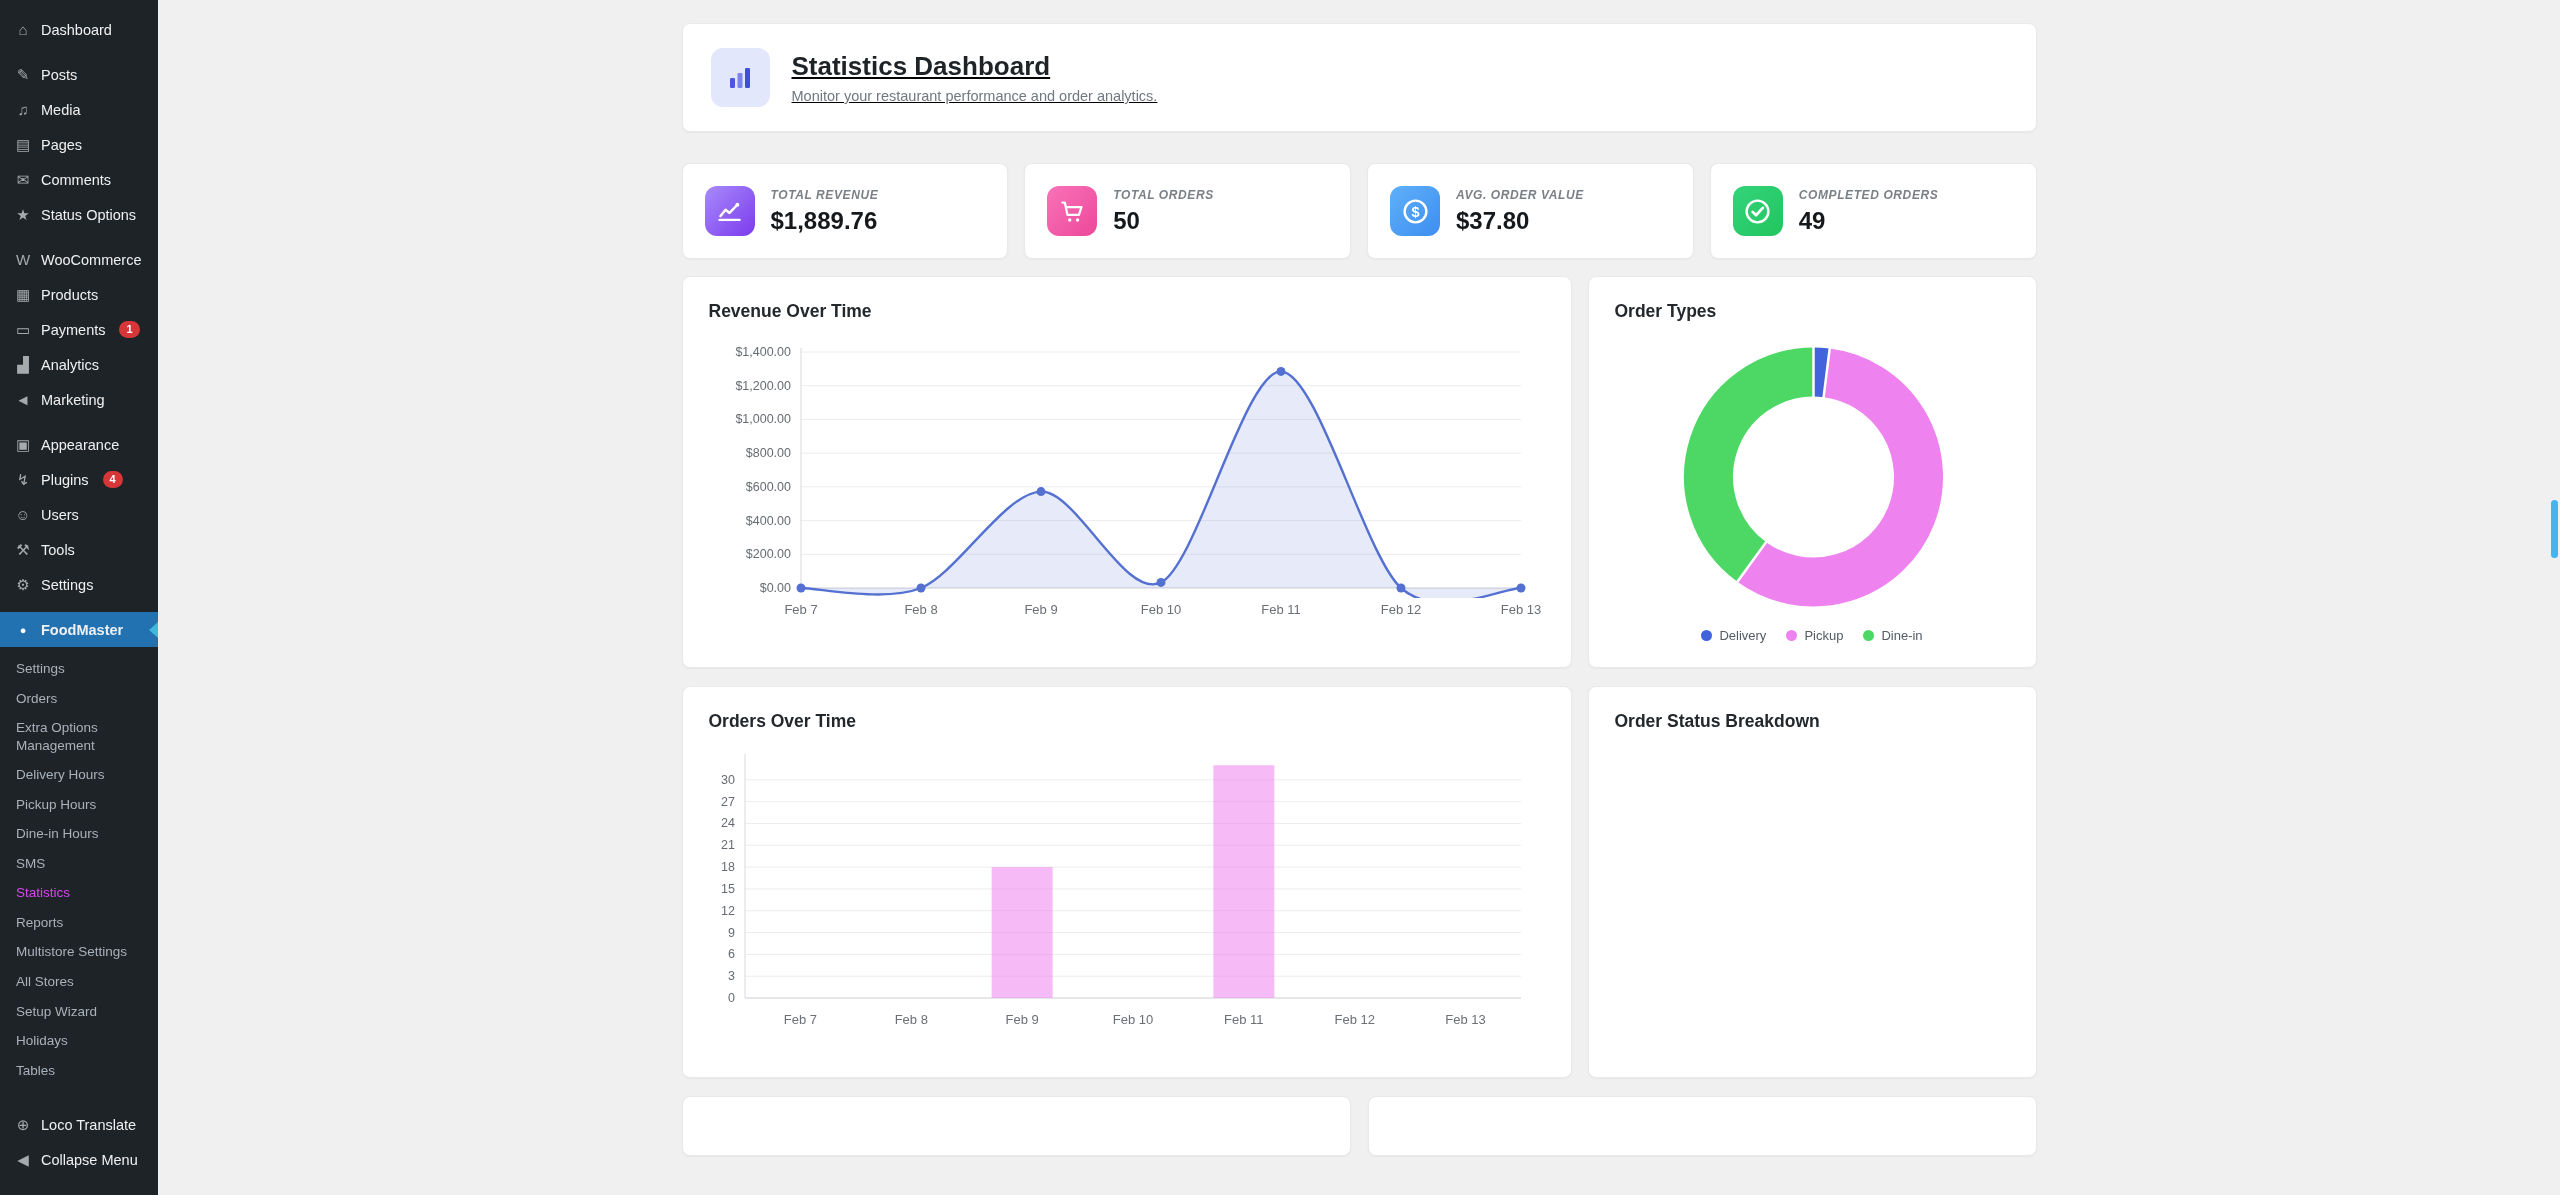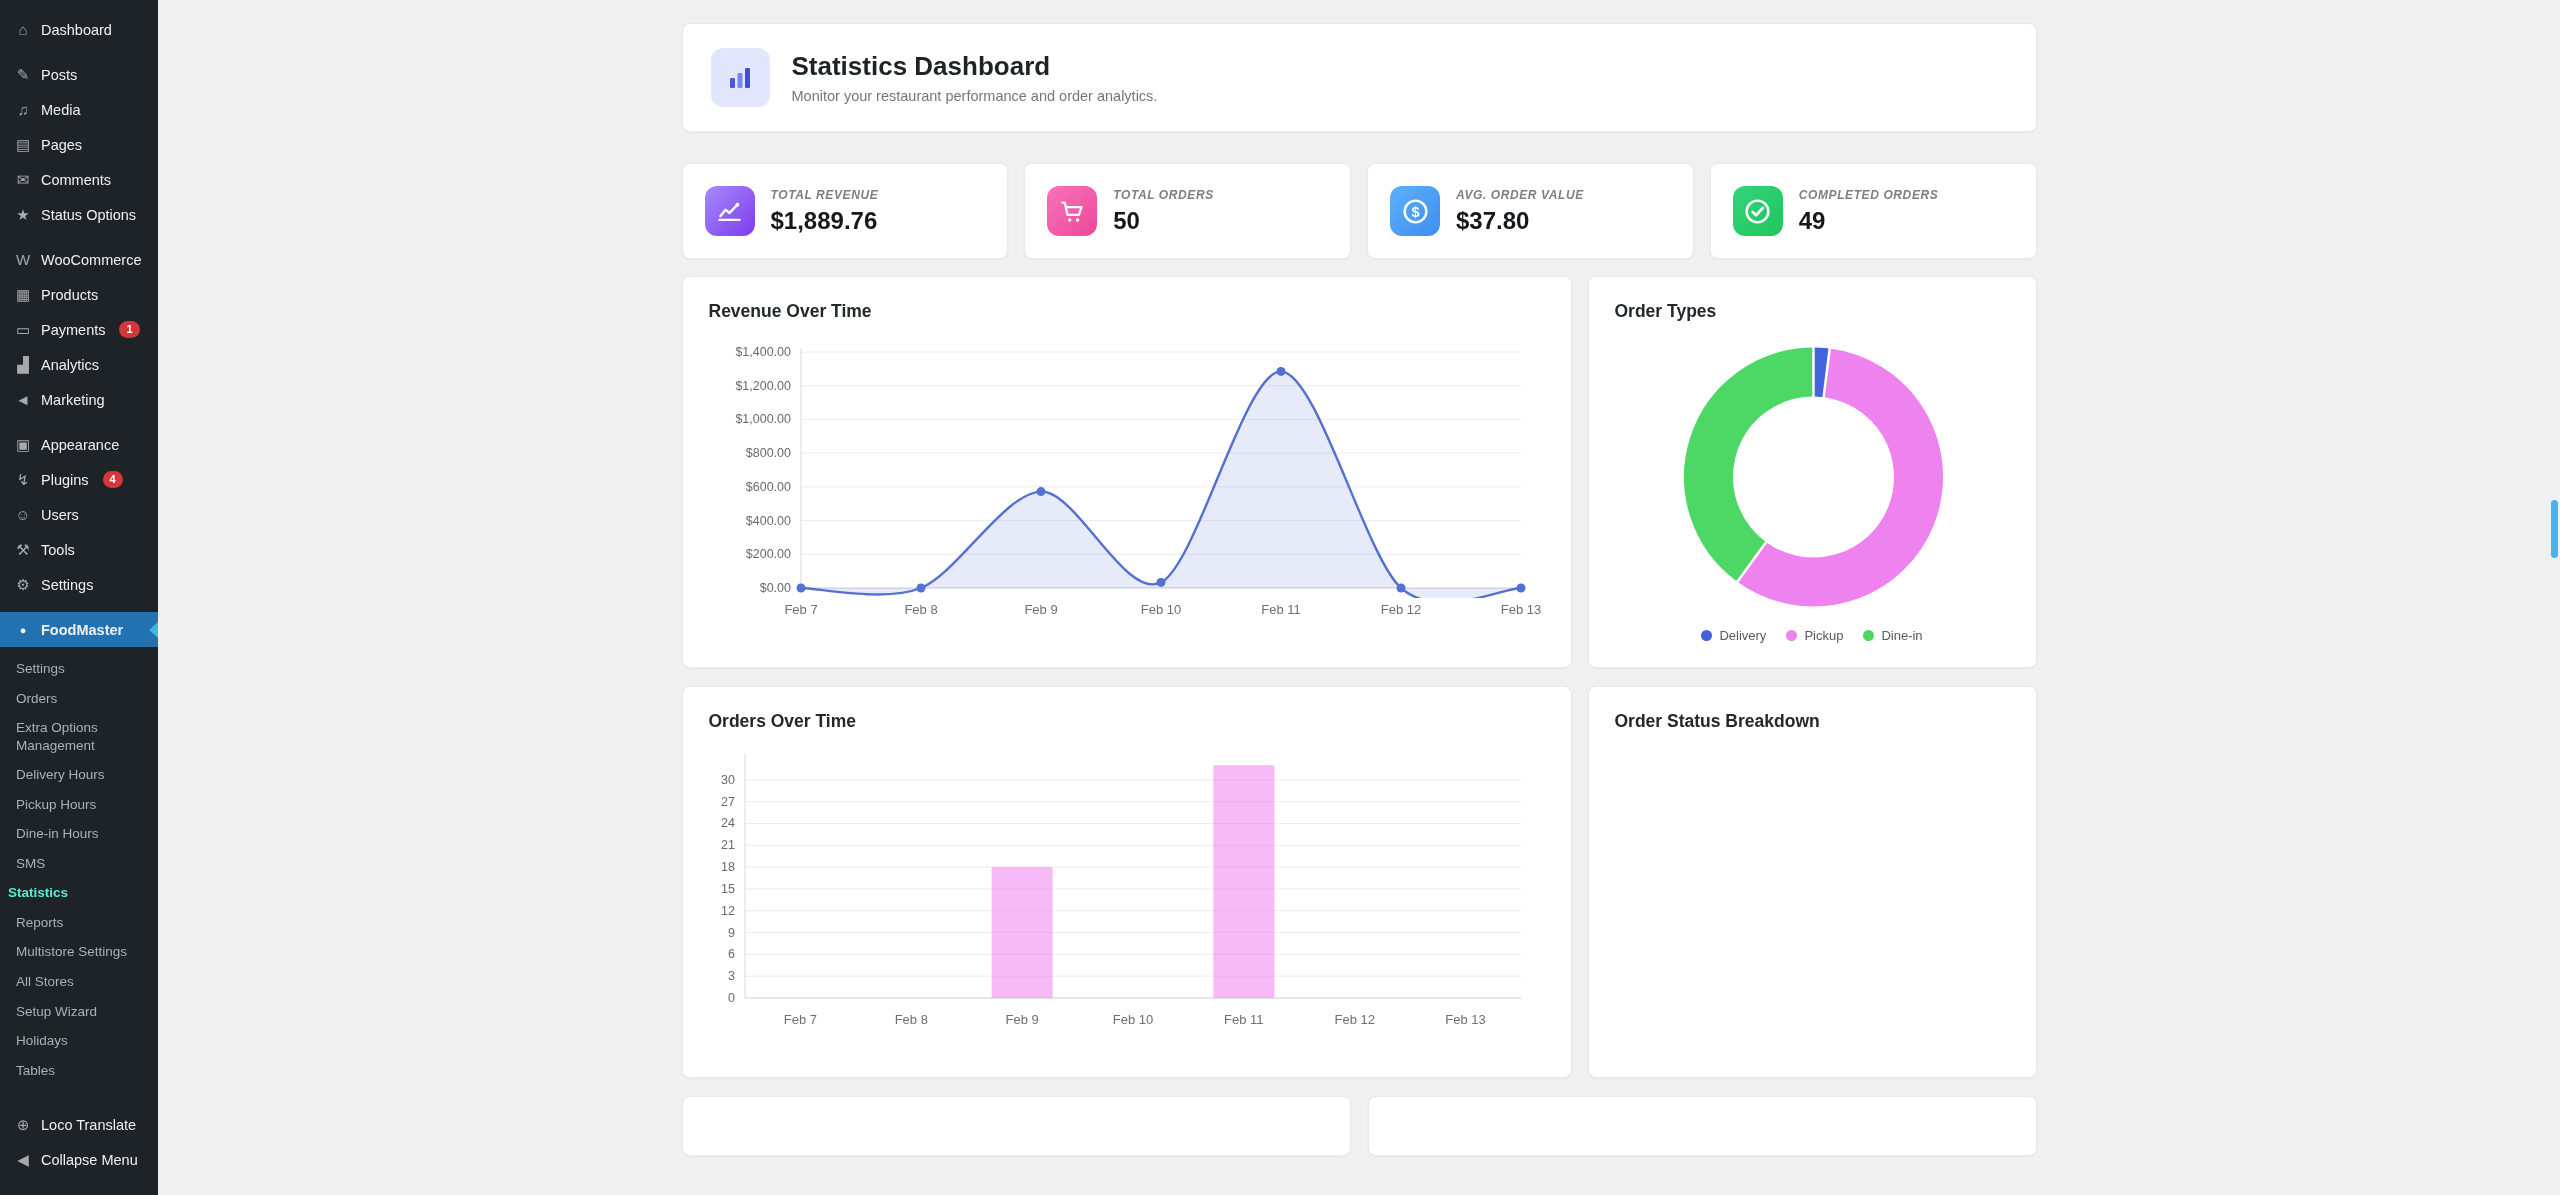--- a/index.html
+++ b/index.html
@@ -19,30 +19,30 @@
   .menu-item.active .menu-icon { color: #fff; }
   .menu-item.active .menu-label { font-weight: 600; }
   .item-foodmaster .menu-icon { color: #ff5045; font-size: 11px; }
   .badge { background: #d63638; color: #fff; border-radius: 10px; font-size: 11px;
     font-weight: 700; padding: 1px 7px; margin-left: 5px; line-height: 15px; }
   .active-arrow { position: absolute; right: 0; top: 50%; transform: translateY(-50%);
     width: 0; height: 0; border: 8px solid transparent; border-right: 9px solid #3fb8e0; }
   .submenu { padding: 7px 0 12px 0; }
   .submenu-item { padding: 6px 10px 6px 16px; font-size: 13.5px; line-height: 1.3;
     color: #a9b1b9; cursor: pointer; }
-  .submenu-item.current { color: #5eead4; font-weight: 700; padding-left: 8px; }
+  .submenu-item.current { color: #d946ef; font-weight: 400; }
 
   
   .main { flex: 1; height: 1195px; overflow: hidden; }
   .container { width: 1355px; margin: 0 auto; padding-top: 23px; }
   .card { background: #fff; border: 1px solid #e7e9ec; border-radius: 8px;
     box-shadow: 0 1px 2px rgba(16,24,40,.04); }
 
   .header-card { height: 109px; display: flex; align-items: center; gap: 22px;
-    padding: 0 28px; margin-bottom: 31px; }
+    padding: 0 28px; margin-bottom: 31px; text-decoration: underline; }
   .header-icon { width: 59px; height: 59px; border-radius: 12px; background: #e3e7fc;
     display: flex; align-items: center; justify-content: center; }
   .page-title { margin: 0 0 6px 0; font-size: 26px; font-weight: 600; color: #1d2327; }
   .page-subtitle { margin: 0; font-size: 14.5px; color: #717780; }
 
   .filter-card { height: 72px; display: flex; align-items: center; gap: 14px;
     padding: 0 26px; margin-bottom: 21px; }
   .period-label { font-size: 15px; font-weight: 700; color: #23282d; }
   .select { width: 245px; height: 46px; border: 1px solid #d9dce1; border-radius: 5px;
     background: #fff; display: flex; align-items: center; padding: 0 16px;

